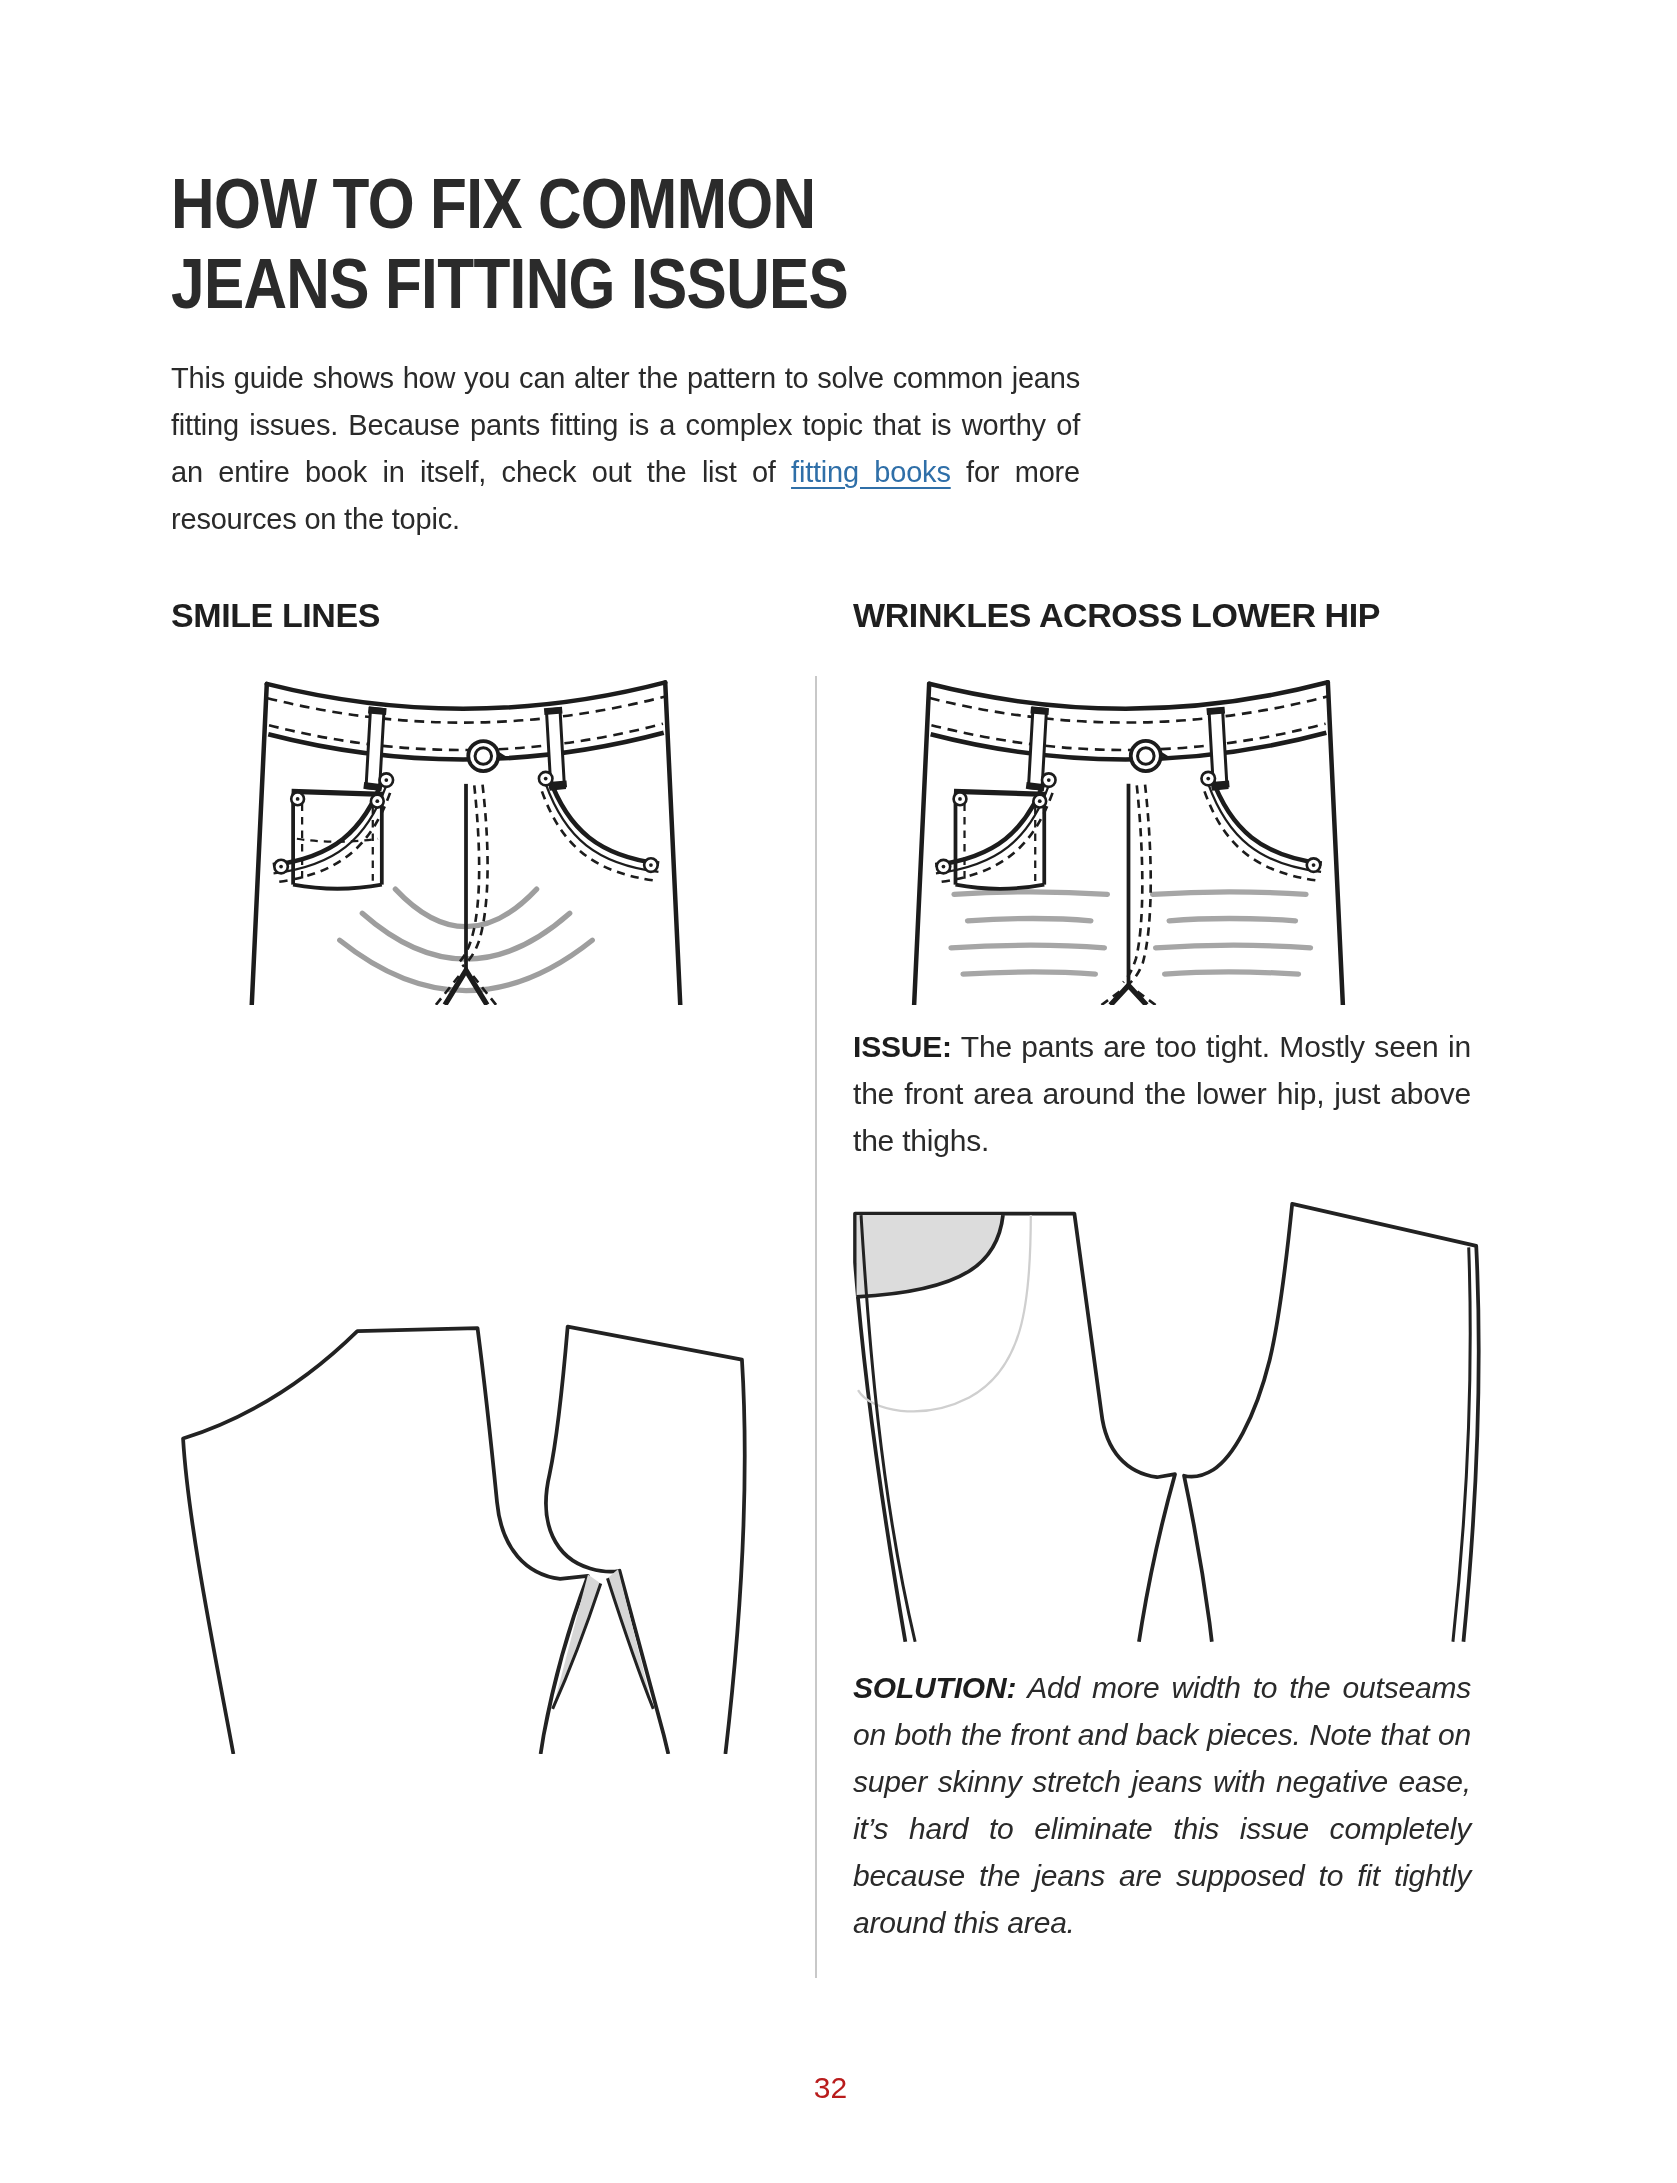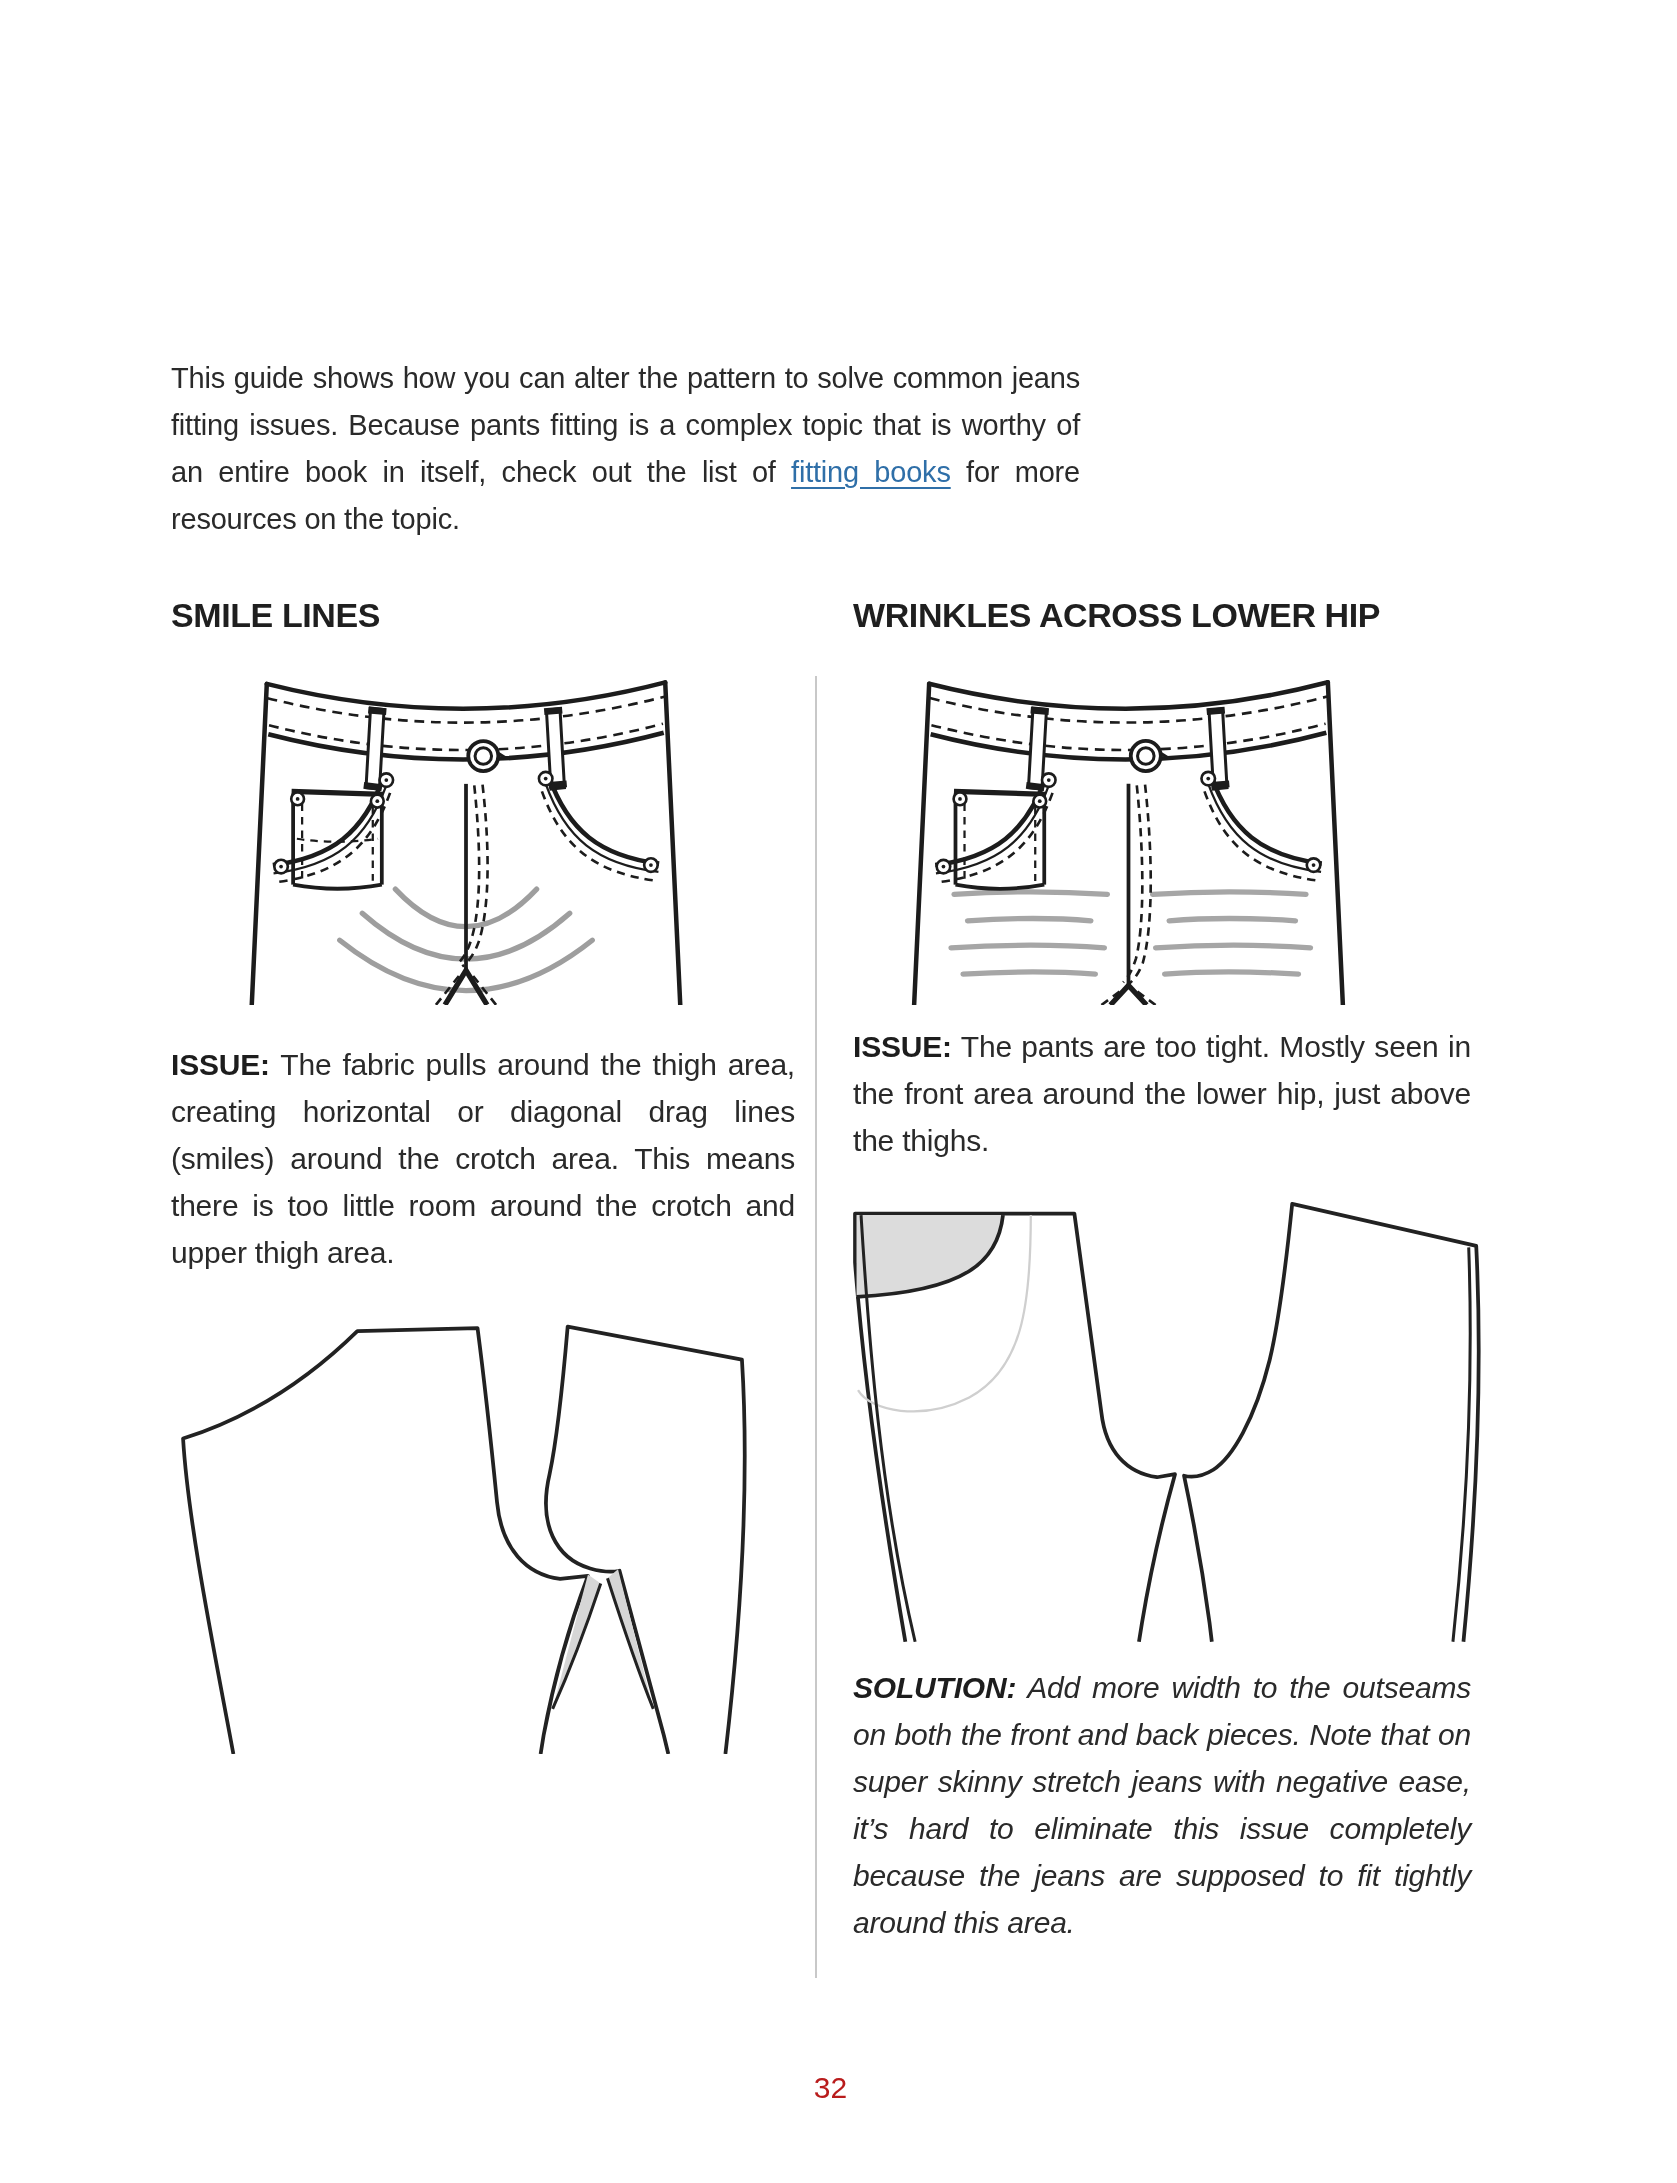--- a/index.html
+++ b/index.html
@@ -16,20 +16,24 @@
   .body-par b{color:#1d1d1d;}
   .divider{left:815px;top:676px;width:2.3px;height:1302px;background:#c8c8c8;}
   .pagenum{left:789px;top:2071px;width:83px;text-align:center;font-size:30px;color:#b91c1c;}
   svg{display:block;}
 </style>
 </head>
 <body>
 
 <div class="page">
 
+  <h1 class="abs title" style="margin:0;">
+    <span class="tline"><span class="condense">HOW TO FIX COMMON</span></span>
+    <span class="tline"><span class="condense">JEANS FITTING ISSUES</span></span>
+  </h1>
 
   <p class="abs intro" style="margin:0;"><span>This guide shows how you can alter the pattern to solve common jeans fitting issues. Because pants fitting is a complex topic that is worthy of an entire book in itself, check out the list of </span><a href="#" class="link">fitting books</a><span> for more resources on the topic.</span></p>
 
   <div class="abs colhead" style="left:171px;top:596px;">SMILE LINES</div>
   <div class="abs colhead" style="left:853px;top:596px;">WRINKLES ACROSS LOWER HIP</div>
 
   <div class="abs divider"></div>
 
   <svg class="abs" style="left:248px;top:665px;" width="436" height="340" viewBox="0 0 580 452">
     <g fill="none" stroke="#1c1c1c" stroke-width="6" stroke-linecap="round">
@@ -174,21 +178,20 @@
       <path d="M301 160 C311 255 311 345 300 390 C295 406 289 416 283 422" stroke-width="3.5" stroke-dasharray="11 8"></path>
       <path d="M312 159 C323 258 322 350 309 396 C303 412 295 421 287 427" stroke-width="3.5" stroke-dasharray="11 8"></path>
     </g>
     <g fill="none" stroke="#1c1c1c">
       <path d="M266 452 L290 426 L314 452" stroke-width="7"></path>
       <path d="M254 452 L281 432" stroke-width="3.5" stroke-dasharray="11 8"></path>
       <path d="M326 452 L299 432" stroke-width="3.5" stroke-dasharray="11 8"></path>
     </g>
   </svg>
 
-  <p class="abs body-par" style="left:171px;top:1041px;width:624px;margin:0;"><b>ISSUE:</b> <span>The fabric pulls around the thigh area, creating horizontal or diagonal drag lines (smiles) around the crotch area. This means there is too little room around the crotch and upper thigh area.</span></p>
 
   <p class="abs body-par" style="left:853px;top:1023px;width:618px;margin:0;"><b>ISSUE:</b> <span>The pants are too tight. Mostly seen in the front area around the lower hip, just above the thighs.</span></p>
 
   <svg class="abs" style="left:834px;top:1172px;" width="661" height="470" viewBox="0 0 880 625">
     <g>
       <path fill="#ffffff" stroke="#222222" stroke-width="5" stroke-linejoin="round" d="M95 625 C70 480 40 280 28 120 L28 55 L320 55 C335 160 348 260 356 320 C362 372 390 400 430 406 L454 402 C435 470 420 540 410 600 L406 625"></path>
       <path fill="#dcdcdc" stroke="none" d="M30 57 L225 57 C218 120 175 158 30 166 Z"></path>
       <path fill="none" stroke="#222222" stroke-width="5" d="M225 57 C218 120 175 158 30 166"></path>
       <path fill="none" stroke="#cfcfcf" stroke-width="3" d="M262 57 C262 180 250 262 180 300 C118 332 48 318 32 290"></path>
       <path fill="none" stroke="#222222" stroke-width="4" d="M36 57 C46 220 62 430 108 625"></path>

